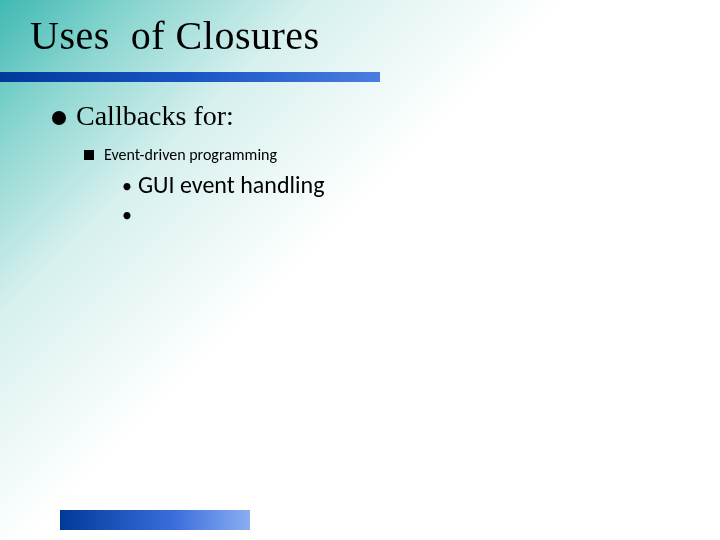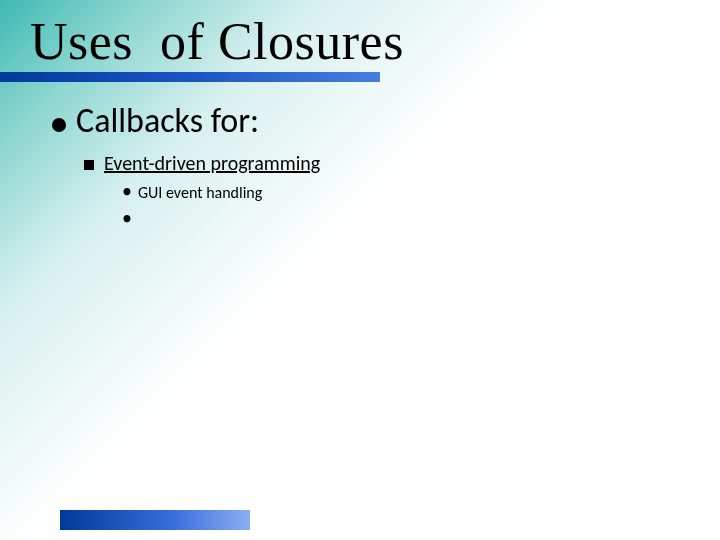--- a/index.html
+++ b/index.html
@@ -20,21 +20,21 @@
     position: relative;
     color: #000;
   }
 
   
   .title {
     position: absolute;
     left: 30px;
     top: 12px;
     font-family: "Times New Roman", Georgia, serif;
-    font-size: 52px;
+    font-size: 40px;
     font-weight: 400;
     letter-spacing: 0.5px;
   }
 
   
   .hr {
     position: absolute;
     top: 72px;
     left: 0;
     width: 380px;
@@ -57,55 +57,55 @@
   }
   .l1 .bullet {
     width: 14px; height: 14px;
     border-radius: 50%;
     background: #000;
     margin-right: 10px;
     margin-top: 6px;
     flex-shrink: 0;
   }
   .l1 .txt {
-    font-size: 34px;
+    font-size: 28px;
+    font-family: Liberation Serif, serif;
   }
 
   .l2 {
     display: flex;
     align-items: baseline;
     margin-left: 32px;
     margin-top: 10px;
   }
   .l2 .bullet {
     width: 10px; height: 10px;
     background: #000;
     margin-right: 10px;
     margin-top: 8px;
     flex-shrink: 0;
   }
   .l2 .txt {
-    font-size: 20px;
-    text-decoration: underline;
+    font-size: 16px;
   }
 
   .l3 {
     display: flex;
     align-items: baseline;
     margin-left: 70px;
     margin-top: 6px;
   }
   .l3 .bullet {
     font-size: 20px;
     line-height: 20px;
     margin-right: 6px;
     color: #000;
   }
   .l3 .txt {
-    font-size: 16px;
+    font-size: 24px;
   }
 
   
   .bottombar {
     position: absolute;
     left: 60px;
     bottom: 10px;
     width: 190px;
     height: 20px;
     background: linear-gradient(90deg, #003a99 0%, #3a6edb 60%, #8aaef2 100%);

